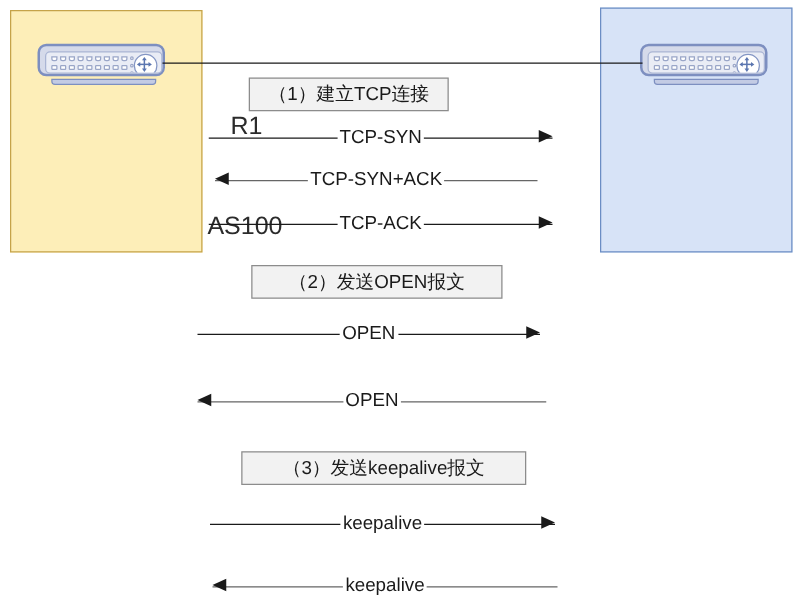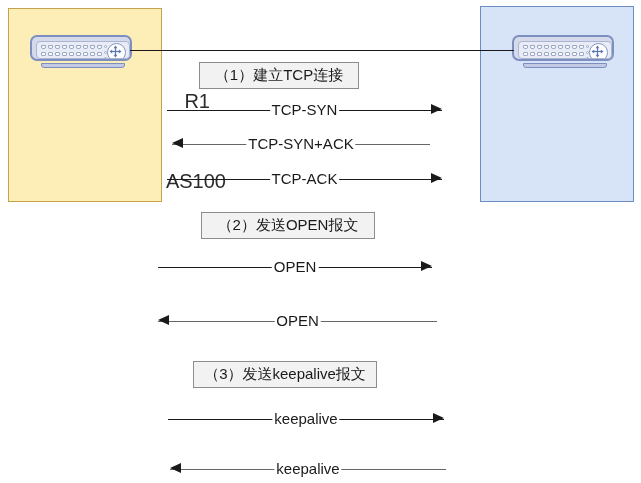--- a/index.html
+++ b/index.html
@@ -322,35 +322,35 @@
     <div class="caption">TCP-ACK</div>
     <div class="head"></div>
   </div>
 
   <div class="msg reverse" style="left:172px; top:133px; width:258px;">
     <div class="line seg-left" style="width:258px;"></div>
     <div class="caption">TCP-SYN+ACK</div>
     <div class="head"></div>
   </div>
 
-  <div class="step-box" style="left:201px; top:212px; width:174px;">（2）发送OPEN报文</div>
+  <div class="step-box" style="left:201px; top:212px; width:201px;">（2）发送OPEN报文</div>
 
   <div class="msg forward" style="left:158px; top:256px; width:274px;">
     <div class="line seg-left" style="width:274px;"></div>
     <div class="caption">OPEN</div>
     <div class="head"></div>
   </div>
 
   <div class="msg reverse" style="left:158px; top:310px; width:279px;">
     <div class="line seg-left" style="width:279px;"></div>
     <div class="caption">OPEN</div>
     <div class="head"></div>
   </div>
 
-  <div class="step-box" style="left:193px; top:361px; width:184px;">（3）发送keepalive报文</div>
+  <div class="step-box" style="left:193px; top:361px; width:228px;">（3）发送keepalive报文</div>
 
   <div class="msg forward" style="left:168px; top:408px; width:276px;">
     <div class="line seg-left" style="width:276px;"></div>
     <div class="caption">keepalive</div>
     <div class="head"></div>
   </div>
 
   <div class="msg reverse" style="left:170px; top:458px; width:276px;">
     <div class="line seg-left" style="width:276px;"></div>
     <div class="caption">keepalive</div>

